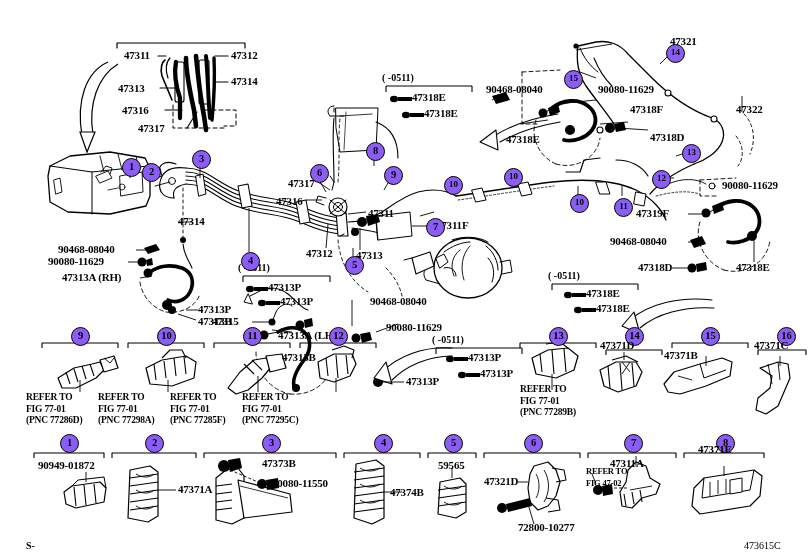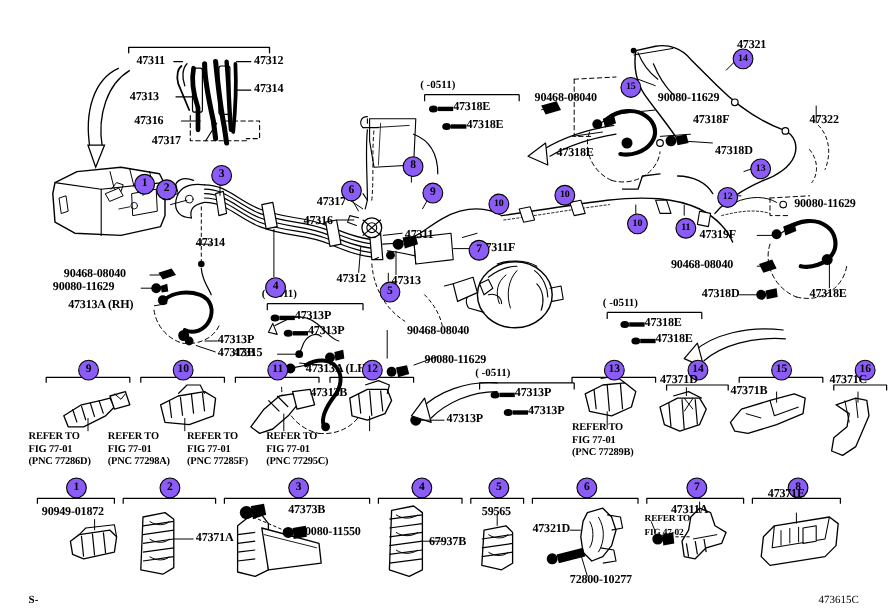--- a/index.html
+++ b/index.html
@@ -577,21 +577,21 @@
 <div class="lbl" style="left:38px;top:460px;">90949-01872</div>
 
 <div class="cnum" style="left:145px;top:434px;">2</div>
 <div class="lbl" style="left:178px;top:484px;">47371A</div>
 
 <div class="cnum" style="left:262px;top:434px;">3</div>
 <div class="lbl" style="left:262px;top:458px;">47373B</div>
 <div class="lbl" style="left:272px;top:478px;">90080-11550</div>
 
 <div class="cnum" style="left:374px;top:434px;">4</div>
-<div class="lbl" style="left:390px;top:487px;">67937B</div>
+<div class="lbl" style="left:390px;top:487px;">47374B</div>
 
 <div class="cnum" style="left:444px;top:434px;">5</div>
 <div class="lbl" style="left:438px;top:460px;">59565</div>
 
 <div class="cnum" style="left:524px;top:434px;">6</div>
 <div class="lbl" style="left:484px;top:476px;">47321D</div>
 <div class="lbl" style="left:518px;top:522px;">72800-10277</div>
 
 <div class="cnum" style="left:624px;top:434px;">7</div>
 <div class="lbl" style="left:610px;top:458px;">47311A</div>

